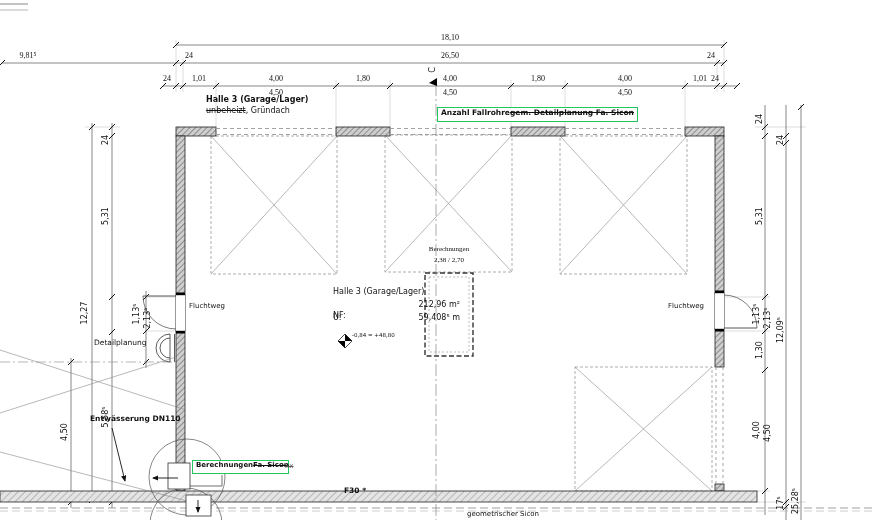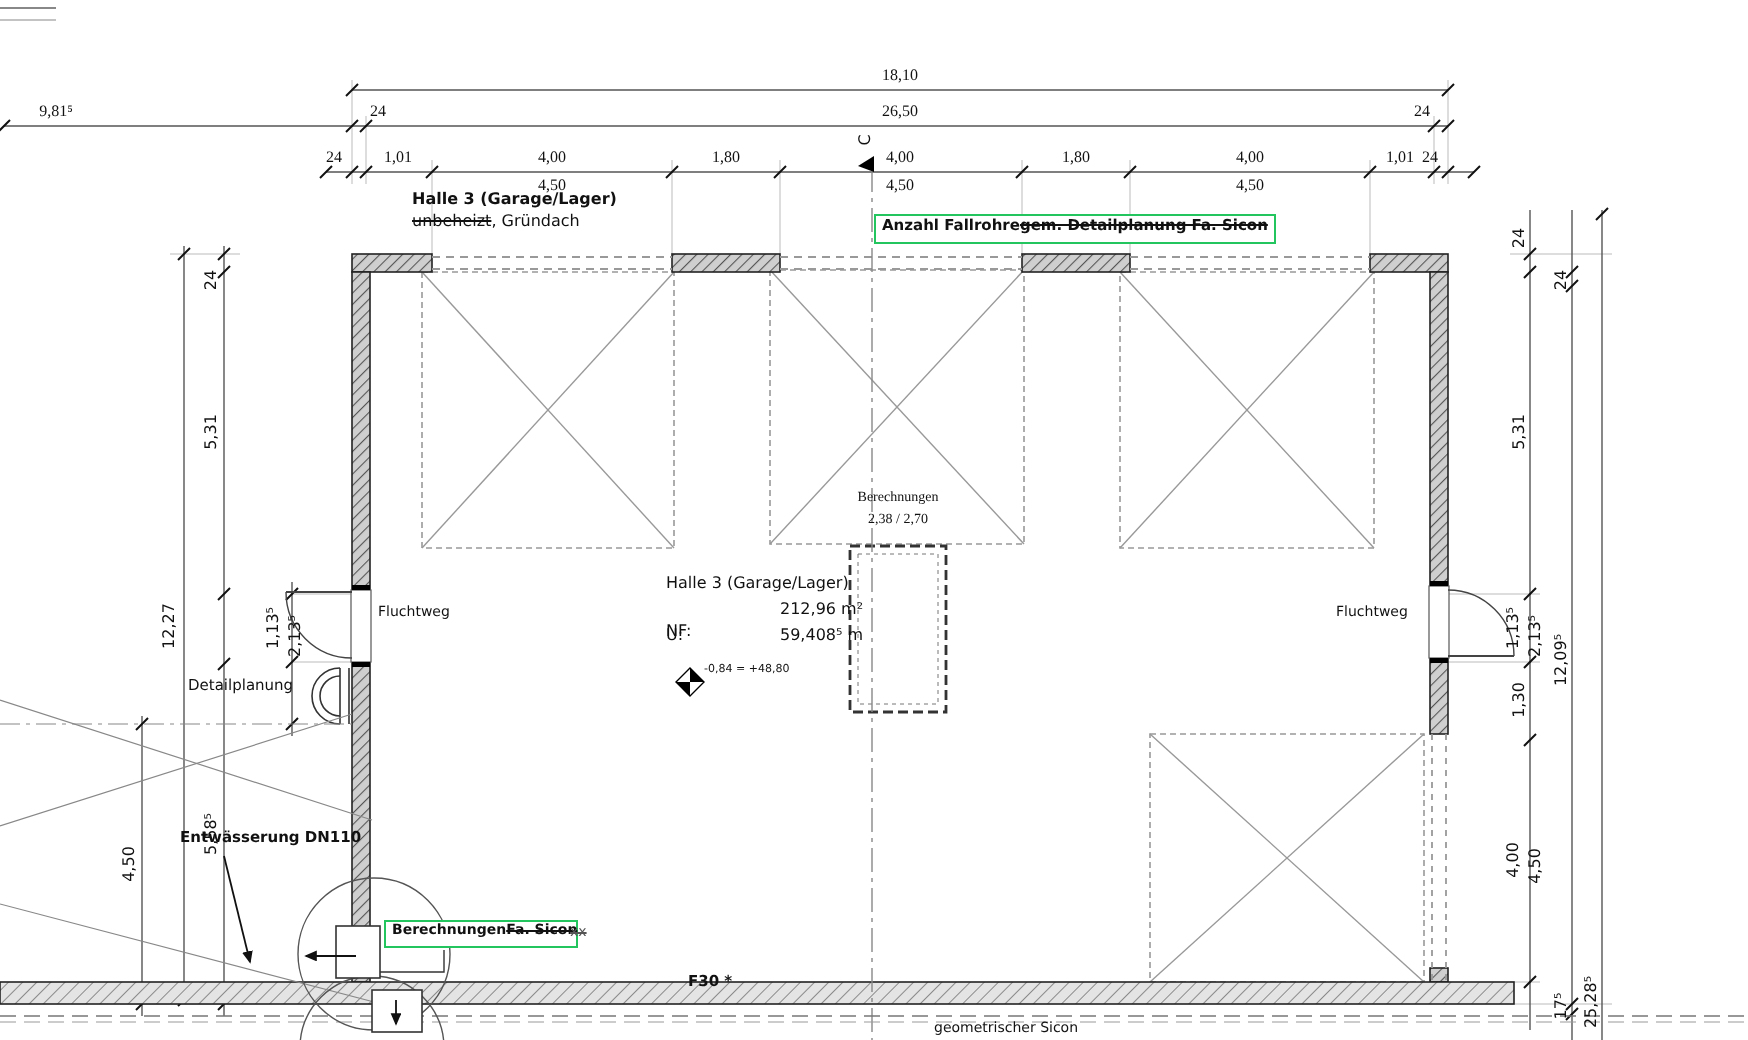--- a/index.html
+++ b/index.html
@@ -7,21 +7,21 @@
         font-family:"DejaVu Sans",sans-serif;color:#111;}
   #plan svg{position:absolute;left:0;top:0;}
   .lbl{position:absolute;font-size:8px;line-height:1;white-space:nowrap;color:#111;}
   .c{transform:translate(-50%,-50%);font-family:Liberation Serif, serif;}
   .v{transform:translate(-50%,-50%) rotate(-90deg);}
   .b{font-weight:bold;}
   .s7{font-size:7px;} .s75{font-size:7.5px;} .s55{font-size:5.5px;}
   .strike{text-decoration:line-through;}
   .box{position:absolute;border:1px solid #22c55e;background:#fff;display:flex;align-items:flex-start;
        padding:0 3px;font-weight:bold;white-space:nowrap;}
-  .r{text-align:left;}
+  .r{text-align:right;}
 </style>
 </head>
 <body>
 
 <div id="plan">
 
 <svg width="874" height="520" viewBox="0 0 874 520">
   <defs>
     <pattern id="hatchDark" width="4" height="4" patternUnits="userSpaceOnUse" patternTransform="rotate(45)">
       <rect width="4" height="4" fill="#cfcfcf"></rect>

